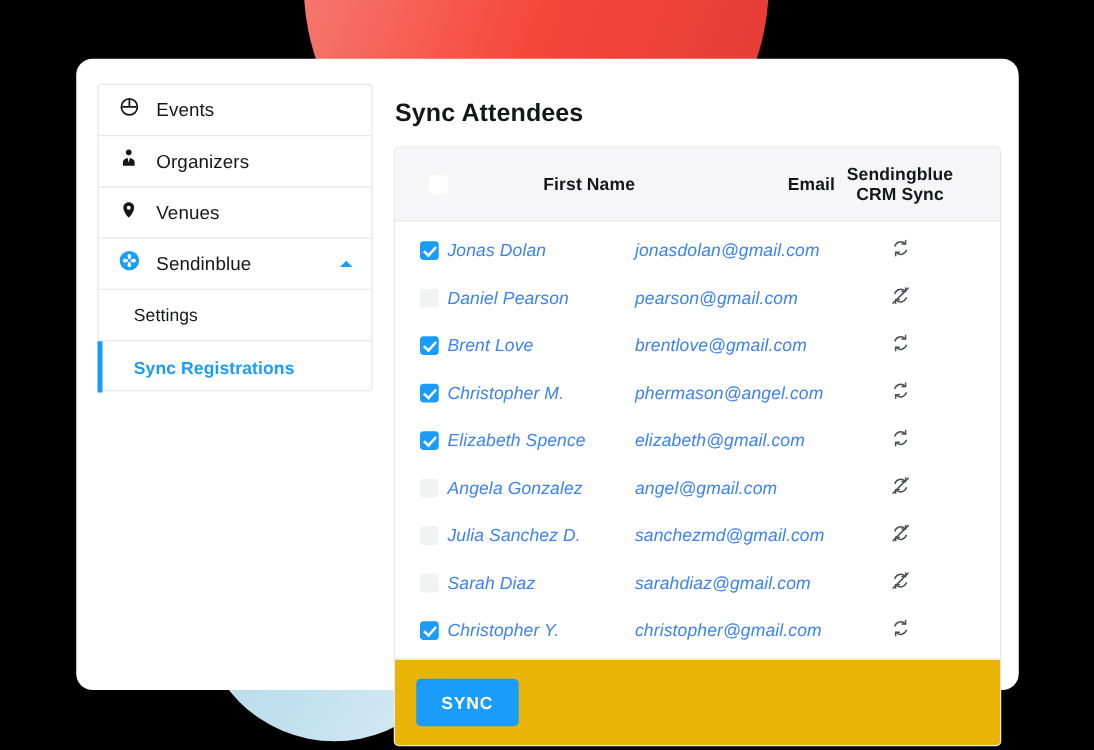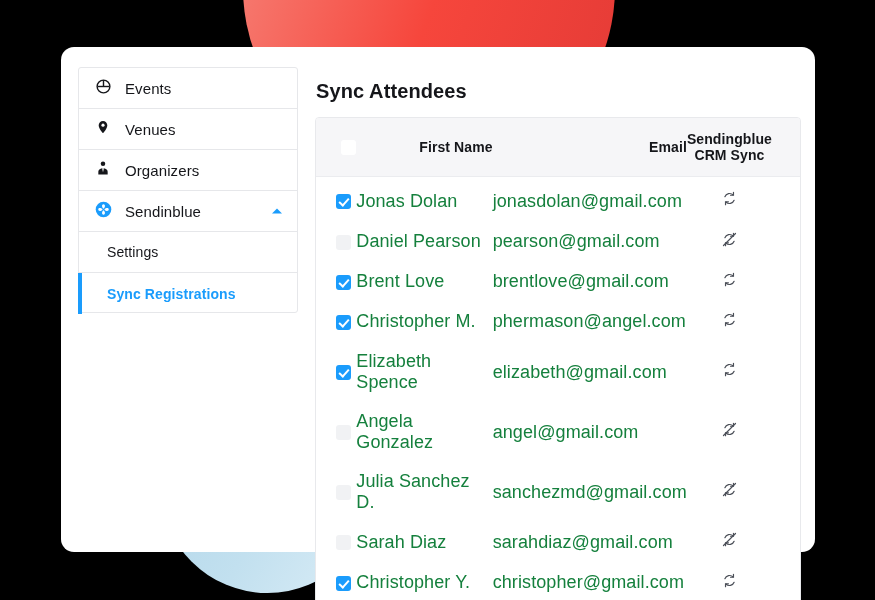--- a/index.html
+++ b/index.html
@@ -101,24 +101,25 @@
   thead th {
     text-align: right;
     font-size: 14px;
     font-weight: 700;
     color: #15161a;
     padding: 13px 0;
     letter-spacing: .1px;
     border-bottom: 1px solid #ebecef;
   }
   tbody td {
-    font-size: 18px;
-    color: #15803d;
+    font-size: 14px;
+    color: #3b82f6;
     padding: 9px 0;
     letter-spacing: .1px;
+    font-style: italic;
   }
   tbody tr:first-child td { padding-top: 13px; }
   tbody tr:last-child td { padding-bottom: 13px; }
   .col-cb   { width: 42px; padding-left: 20px !important; }
   .col-name { width: 150px; }
   .col-mail { width: 160px; }
   .col-sync { text-align: center; padding-right: 28px !important; }
 
   .cb {
     width: 15px; height: 15px;
@@ -177,36 +178,36 @@
             <span><svg width="17" height="17" viewBox="0 0 24 24" fill="none" stroke="#15161a" stroke-width="2">
                 <circle cx="12" cy="12" r="9"></circle>
                 <line x1="12" y1="3" x2="12" y2="12"></line>
                 <line x1="4" y1="12" x2="20" y2="12"></line>
               </svg></span>
           </span>
           <span class="lbl">Events</span>
         </div>
         <div class="nav-item">
           <span class="ico">
-            <span><svg width="14" height="18" viewBox="0 0 24 24" fill="#15161a">
-                <path d="M12 1.5C7.9 1.5 4.6 4.8 4.6 8.9c0 5.4 6.3 12.6 7 13.4.2.2.6.2.8 0 .7-.8 7-8 7-13.4C19.4 4.8 16.1 1.5 12 1.5z"></path>
-                <circle cx="12" cy="8.9" r="2.7" fill="#fff"></circle>
-              </svg></span>
-          </span>
-          <span class="lbl">Venues</span>
-        </div>
-        <div class="nav-item">
-          <span class="ico">
             <span><svg width="16" height="17" viewBox="0 0 24 24" fill="#15161a">
                 <circle cx="12" cy="5" r="3.4"></circle>
                 <path d="M5 21v-4.2c0-3 3.2-5 7-5s7 2 7 5V21z"></path>
                 <path d="M10.6 11.5h2.8l-1.4 6z" fill="#fff"></path>
               </svg></span>
           </span>
           <span class="lbl">Organizers</span>
+        </div>
+        <div class="nav-item">
+          <span class="ico">
+            <span><svg width="14" height="18" viewBox="0 0 24 24" fill="#15161a">
+                <path d="M12 1.5C7.9 1.5 4.6 4.8 4.6 8.9c0 5.4 6.3 12.6 7 13.4.2.2.6.2.8 0 .7-.8 7-8 7-13.4C19.4 4.8 16.1 1.5 12 1.5z"></path>
+                <circle cx="12" cy="8.9" r="2.7" fill="#fff"></circle>
+              </svg></span>
+          </span>
+          <span class="lbl">Venues</span>
         </div>
         <div class="nav-item">
           <span class="ico">
             <span><svg width="17" height="17" viewBox="0 0 24 24">
                 <circle cx="12" cy="12" r="11" fill="#1a9cfc"></circle>
                 <g fill="#fff">
                   <path d="M12 4.6c1.6 0 2.3 1.5 2 3-.3 1.6-1.4 2.9-2 3.9-.6-1-1.7-2.3-2-3.9-.3-1.5.4-3 2-3z"></path>
                   <path d="M19.4 12c0 1.6-1.5 2.3-3 2-1.6-.3-2.9-1.4-3.9-2 1-.6 2.3-1.7 3.9-2 1.5-.3 3 .4 3 2z"></path>
                   <path d="M12 19.4c-1.6 0-2.3-1.5-2-3 .3-1.6 1.4-2.9 2-3.9.6 1 1.7 2.3 2 3.9.3 1.5-.4 3-2 3z"></path>
                   <path d="M4.6 12c0-1.6 1.5-2.3 3-2 1.6.3 2.9 1.4 3.9 2-1 .6-2.3 1.7-3.9 2-1.5.3-3-.4-3-2z"></path>

